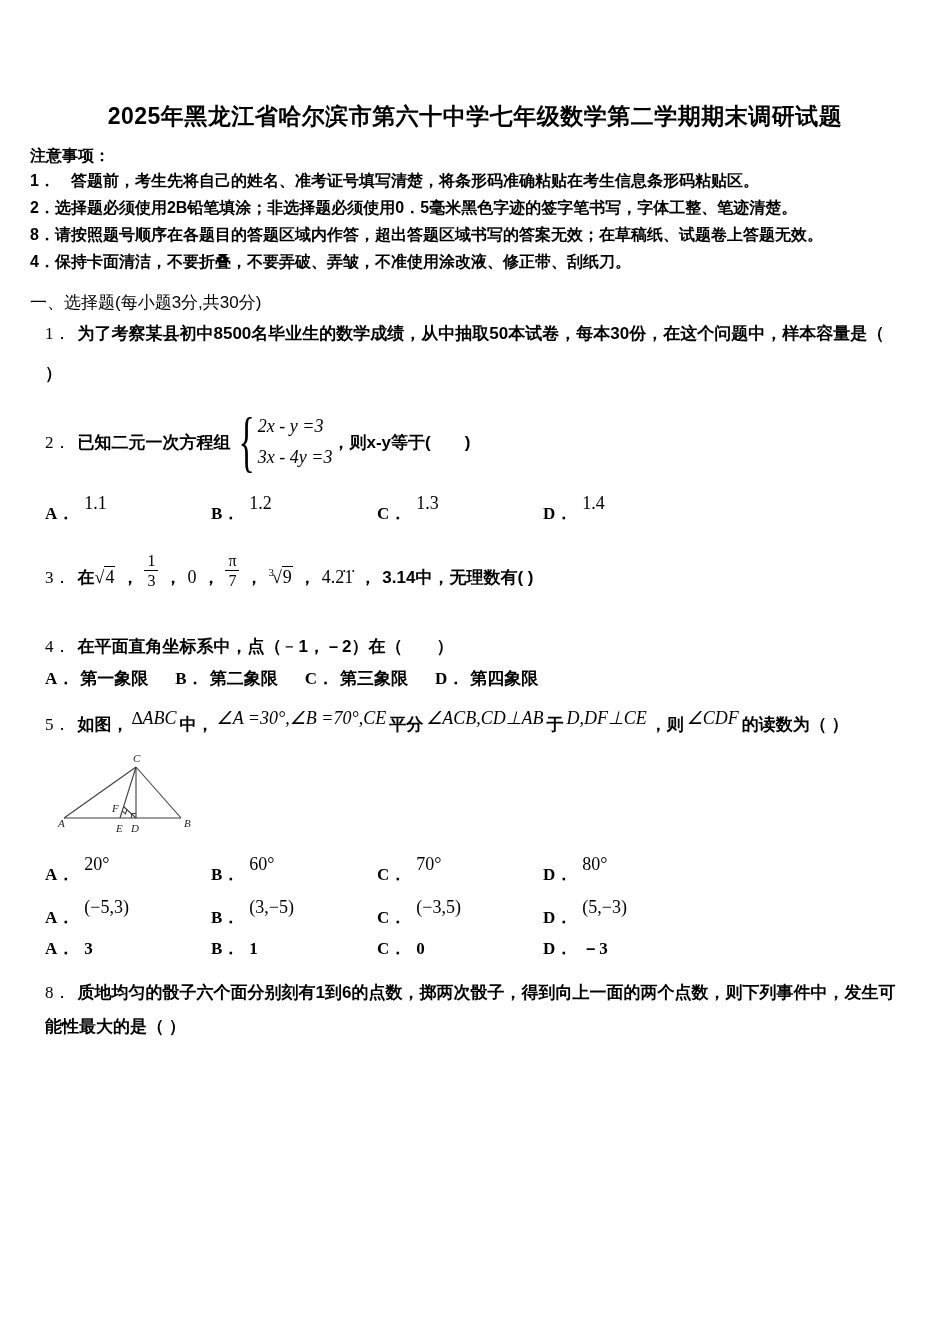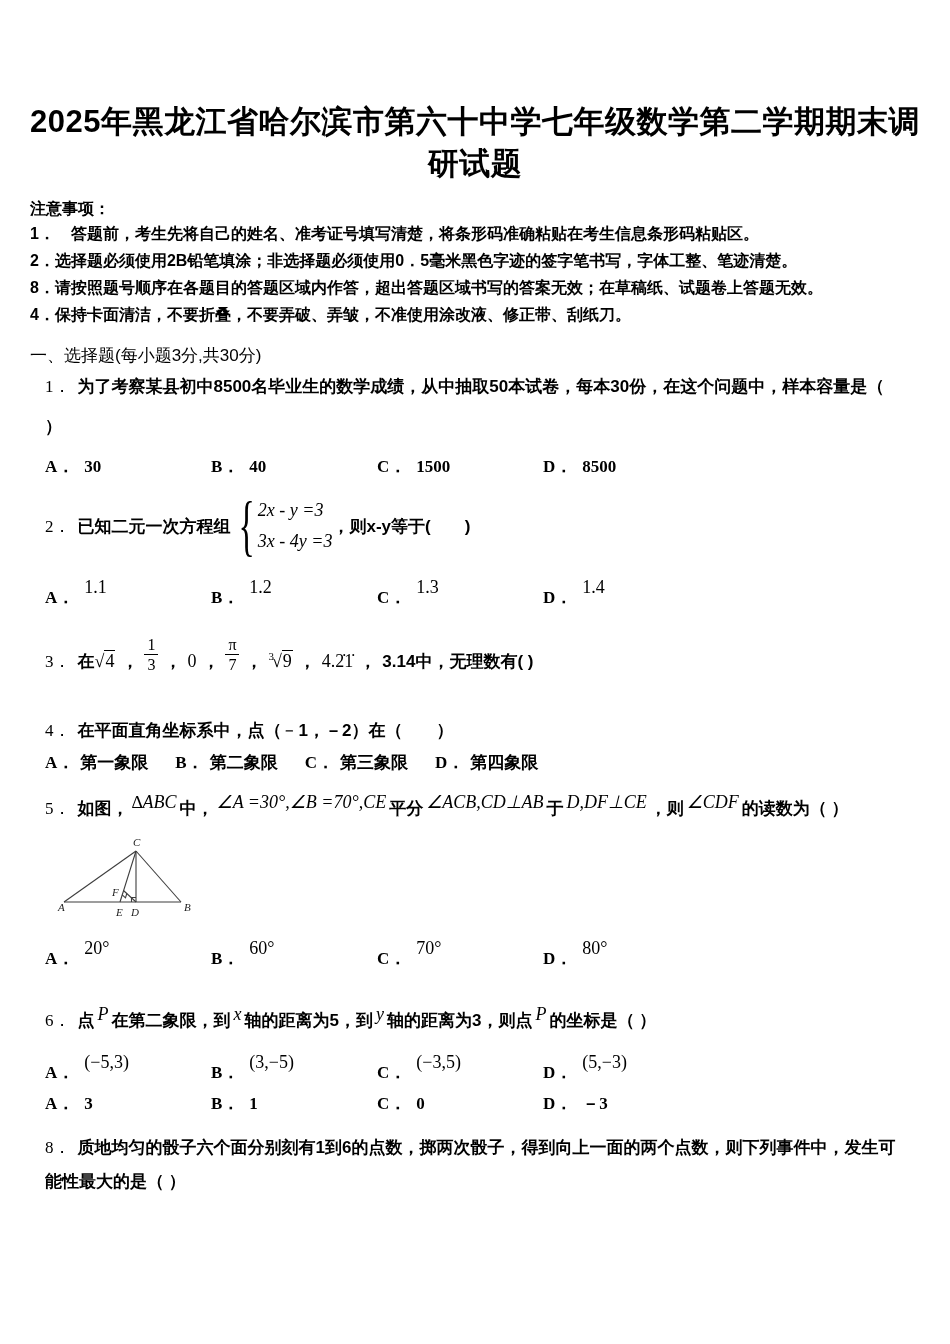--- a/index.html
+++ b/index.html
@@ -3,21 +3,21 @@
 <meta charset="utf-8">
 <style>
   * { margin:0; padding:0; box-sizing:border-box; }
   html,body { background:#ffffff; }
   body {
     width:950px; height:1344px; margin:0 auto; color:#000;
     font-family:"Liberation Sans", sans-serif; overflow:hidden;
   }
   .page { padding:0 30px; }
   .title {
-    padding-top:101px; text-align:center; font-size:31px; font-weight:700;
+    padding-top:101px; text-align:center; font-size:23px; font-weight:700;
     letter-spacing:0.5px; font-family:"Liberation Sans", sans-serif;
   }
   .notice-heading { margin-top:14px; font-size:16px; font-weight:700; }
   .notice-item { font-size:16px; font-weight:700; line-height:27px; }
   .section-heading { margin-top:16px; font-size:17px; font-weight:400; }
 
   .q-line { font-size:17px; font-weight:700; padding-left:15px; line-height:40px; }
   .qnum { font-family:"Liberation Serif", serif; font-weight:400; margin-right:7px; }
 
   .opt-row { display:grid; grid-template-columns:166px 166px 166px auto; padding-left:15px; font-size:17px; margin-top:8px; align-items:start; }
@@ -70,26 +70,20 @@
     <div class="notice-item">2．选择题必须使用2B铅笔填涂；非选择题必须使用0．5毫米黑色字迹的签字笔书写，字体工整、笔迹清楚。</div>
     <div class="notice-item">8．请按照题号顺序在各题目的答题区域内作答，超出答题区域书写的答案无效；在草稿纸、试题卷上答题无效。</div>
     <div class="notice-item">4．保持卡面清洁，不要折叠，不要弄破、弄皱，不准使用涂改液、修正带、刮纸刀。</div>
   </div>
 
   <div class="section-heading">一、选择题(每小题3分,共30分)</div>
 
   <div>
     <div class="q-line"><span class="qnum">1．</span><span>为了考察某县初中8500名毕业生的数学成绩，从中抽取50本试卷，每本30份，在这个问题中，样本容量是（</span></div>
     <div class="q-line">）</div>
-    <div class="opt-row">
-      <span class="opt"><span class="opt-label">A．</span><span class="opt-val">30</span></span>
-      <span class="opt"><span class="opt-label">B．</span><span class="opt-val">40</span></span>
-      <span class="opt"><span class="opt-label">C．</span><span class="opt-val">1500</span></span>
-      <span class="opt"><span class="opt-label">D．</span><span class="opt-val">8500</span></span>
-    </div>
   </div>
 
   <div>
     <div class="q2-wrap">
       <span class="qnum">2．</span>
         <span>已知二元一次方程组</span>
       <span class="brace">{</span>
       <span class="eqs">
         <span>2x - y =3</span>
         <span>3x - 4y =3</span>
@@ -164,23 +158,20 @@
     </div>
     <div class="opt-row raised mt26">
       <span class="opt"><span class="opt-label">A．</span><span class="opt-val">20°</span></span>
       <span class="opt"><span class="opt-label">B．</span><span class="opt-val">60°</span></span>
       <span class="opt"><span class="opt-label">C．</span><span class="opt-val">70°</span></span>
       <span class="opt"><span class="opt-label">D．</span><span class="opt-val">80°</span></span>
     </div>
   </div>
 
   <div>
-    <div class="q-line mt30">
-      <span class="qnum">6．</span><span>点</span><span class="math mraise">P</span><span>在第二象限，到</span><span class="math mraise">x</span><span>轴的距离为5，到</span><span class="math mraise">y</span><span>轴的距离为3，则点</span><span class="math mraise">P</span><span>的坐标是（ ）</span>
-    </div>
     <div class="opt-row raised">
       <span class="opt"><span class="opt-label">A．</span><span class="opt-val">(−5,3)</span></span>
       <span class="opt"><span class="opt-label">B．</span><span class="opt-val">(3,−5)</span></span>
       <span class="opt"><span class="opt-label">C．</span><span class="opt-val">(−3,5)</span></span>
       <span class="opt"><span class="opt-label">D．</span><span class="opt-val">(5,−3)</span></span>
     </div>
   </div>
 
   <div>
     <div class="opt-row">

